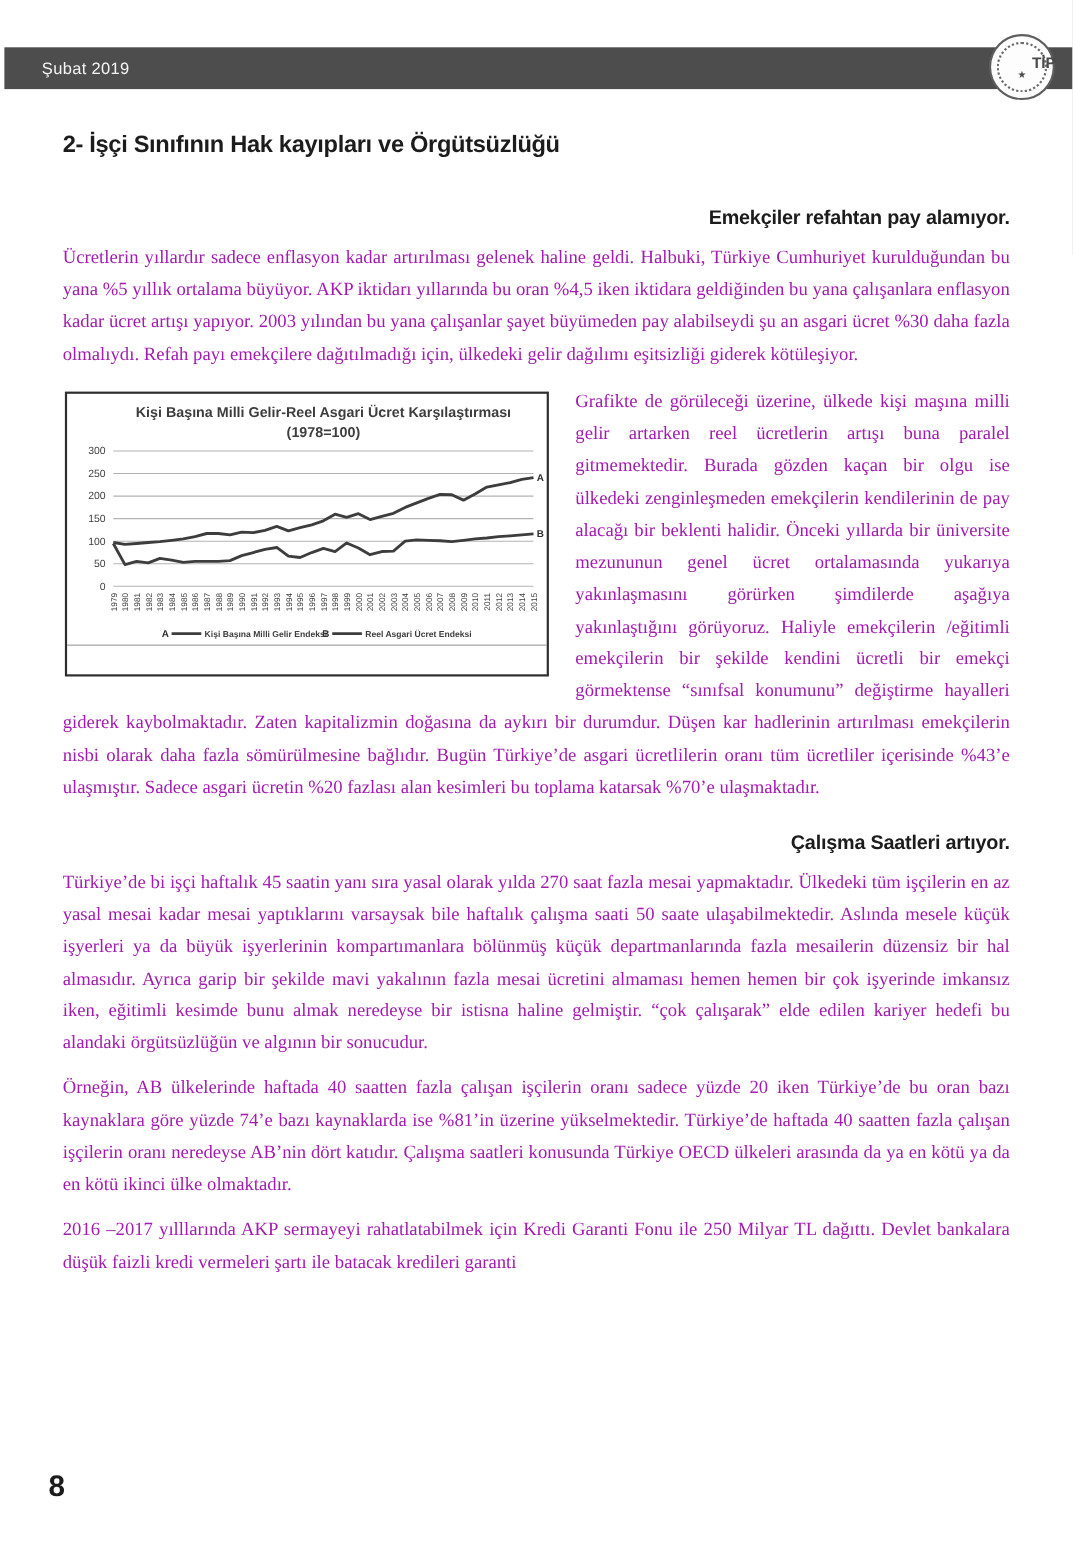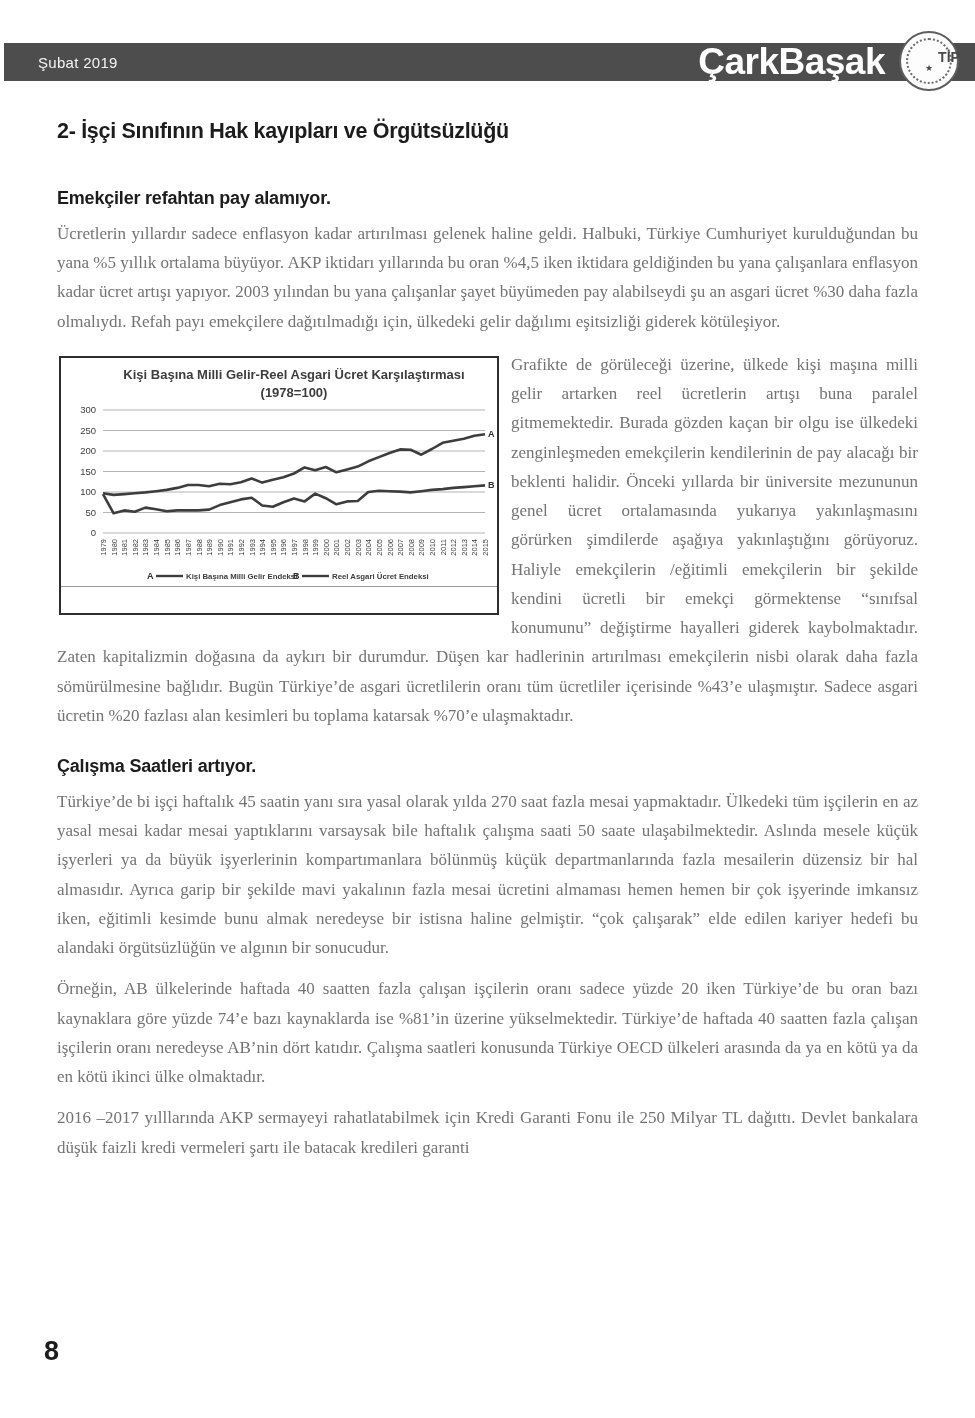--- a/index.html
+++ b/index.html
@@ -18,29 +18,29 @@
   .logo-inner{width:46px;height:46px;border-radius:50%;border:2px dotted #6a6a6a;box-sizing:border-box;
         display:flex;flex-direction:column;align-items:center;justify-content:center;}
   .logo-text{font-family:"Liberation Sans",sans-serif;font-weight:700;font-size:14px;color:#4a4a4a;
         line-height:14px;margin-left:40px;}
   .logo-star{font-size:9px;color:#4a4a4a;line-height:9px;}
   
   .content{position:absolute;top:81px;left:0;width:975px;padding:0 57px;box-sizing:border-box;}
   h1.article-title{margin:38px 0 0 0;font-family:"Liberation Sans",sans-serif;font-weight:700;
         font-size:21.5px;color:#1c1c1c;letter-spacing:-0.3px;}
   h2.sec{margin:44px 0 8px 0;font-family:"Liberation Sans",sans-serif;font-weight:700;
-        font-size:18px;color:#1c1c1c;letter-spacing:-0.2px;}
+        font-size:18px;color:#1c1c1c;letter-spacing:-0.2px;text-align:right;}
   h2.sec.tight{margin-top:26px;}
   h2.sec.wide{margin-top:42px;}
-  p.body{margin:10px 0 0 0;font-size:17px;line-height:1.72;text-align:justify;color:#737373;}
+  p.body{margin:10px 0 0 0;font-size:17px;line-height:1.72;text-align:justify;color:#a21caf;}
   p.body + p.body{margin-top:12px;}
   .figure-wrap{margin-top:14px;}
   .figure-wrap::after{content:"";display:block;clear:both;}
   
-  figure.chart-fig{float:left;width:440px;margin:6px 12px 6px 2px;padding:0;
+  figure.chart-fig{float:left;width:440px;margin:6px 24px 6px 2px;padding:0;
         border:2px solid #2e2e2e;background:#fff;box-sizing:border-box;}
   .chart-bottom-strip{height:26px;border-top:1px solid #9a9a9a;}
   svg.chart{display:block;}
   .ct{font:700 13px "Liberation Sans",sans-serif;fill:#3d3d3d;}
   .cy{font:9.5px "Liberation Sans",sans-serif;fill:#3d3d3d;}
   .cx{font:7.5px "Liberation Sans",sans-serif;fill:#3d3d3d;}
   .cg{stroke:#b3b3b3;stroke-width:1;}
   .cl{fill:none;stroke:#3d3d3d;stroke-width:2.6;stroke-linejoin:round;}
   .cll{stroke:#3d3d3d;stroke-width:2.4;}
   .cm{font:700 9px "Liberation Sans",sans-serif;fill:#2e2e2e;}
@@ -49,21 +49,20 @@
   .page-number{position:absolute;left:44px;top:1336px;font-family:"Liberation Sans",sans-serif;
         font-weight:700;font-size:27px;color:#1c1c1c;}
 </style>
 </head>
 <body>
 
 <div class="page">
 
   <div class="header-bar">
     <span class="issue-date">Şubat 2019</span>
-    <span class="brand">ÇarkBaşak</span>
     <div class="logo">
       <div class="logo-inner">
         <span class="logo-text">TİP</span>
         <span class="logo-star">★</span>
       </div>
     </div>
   </div>
 
   <div class="content">
 

